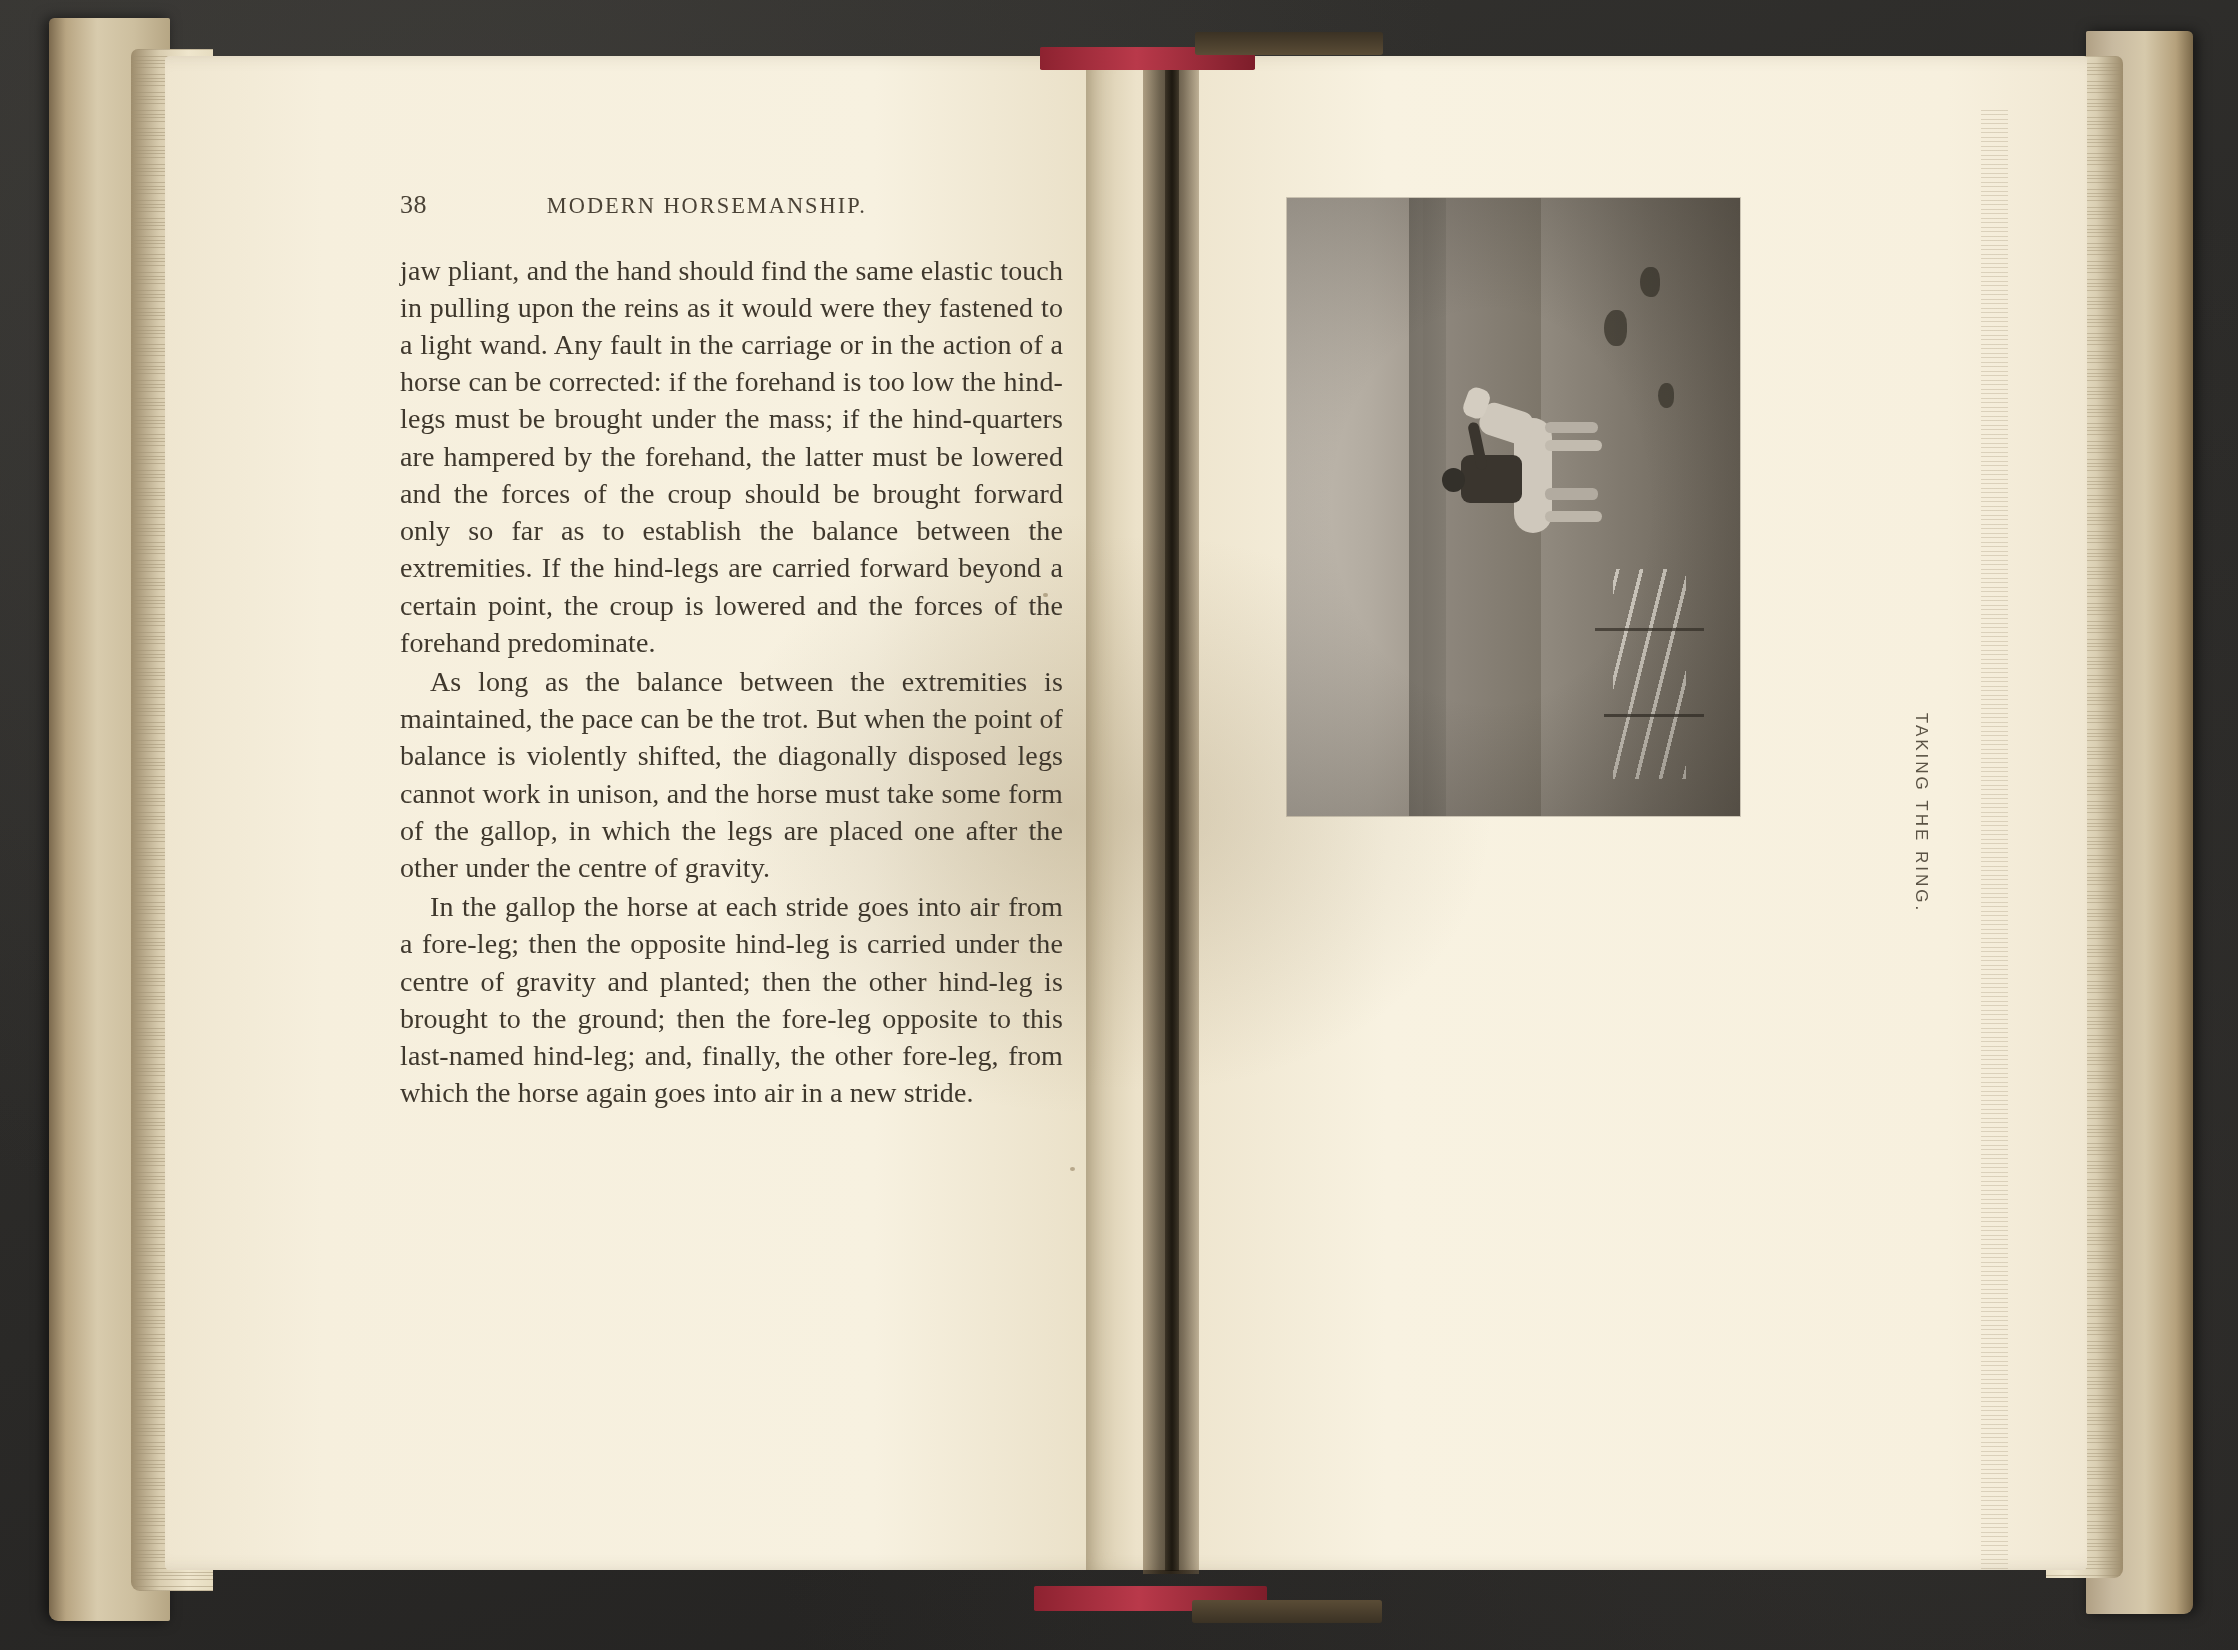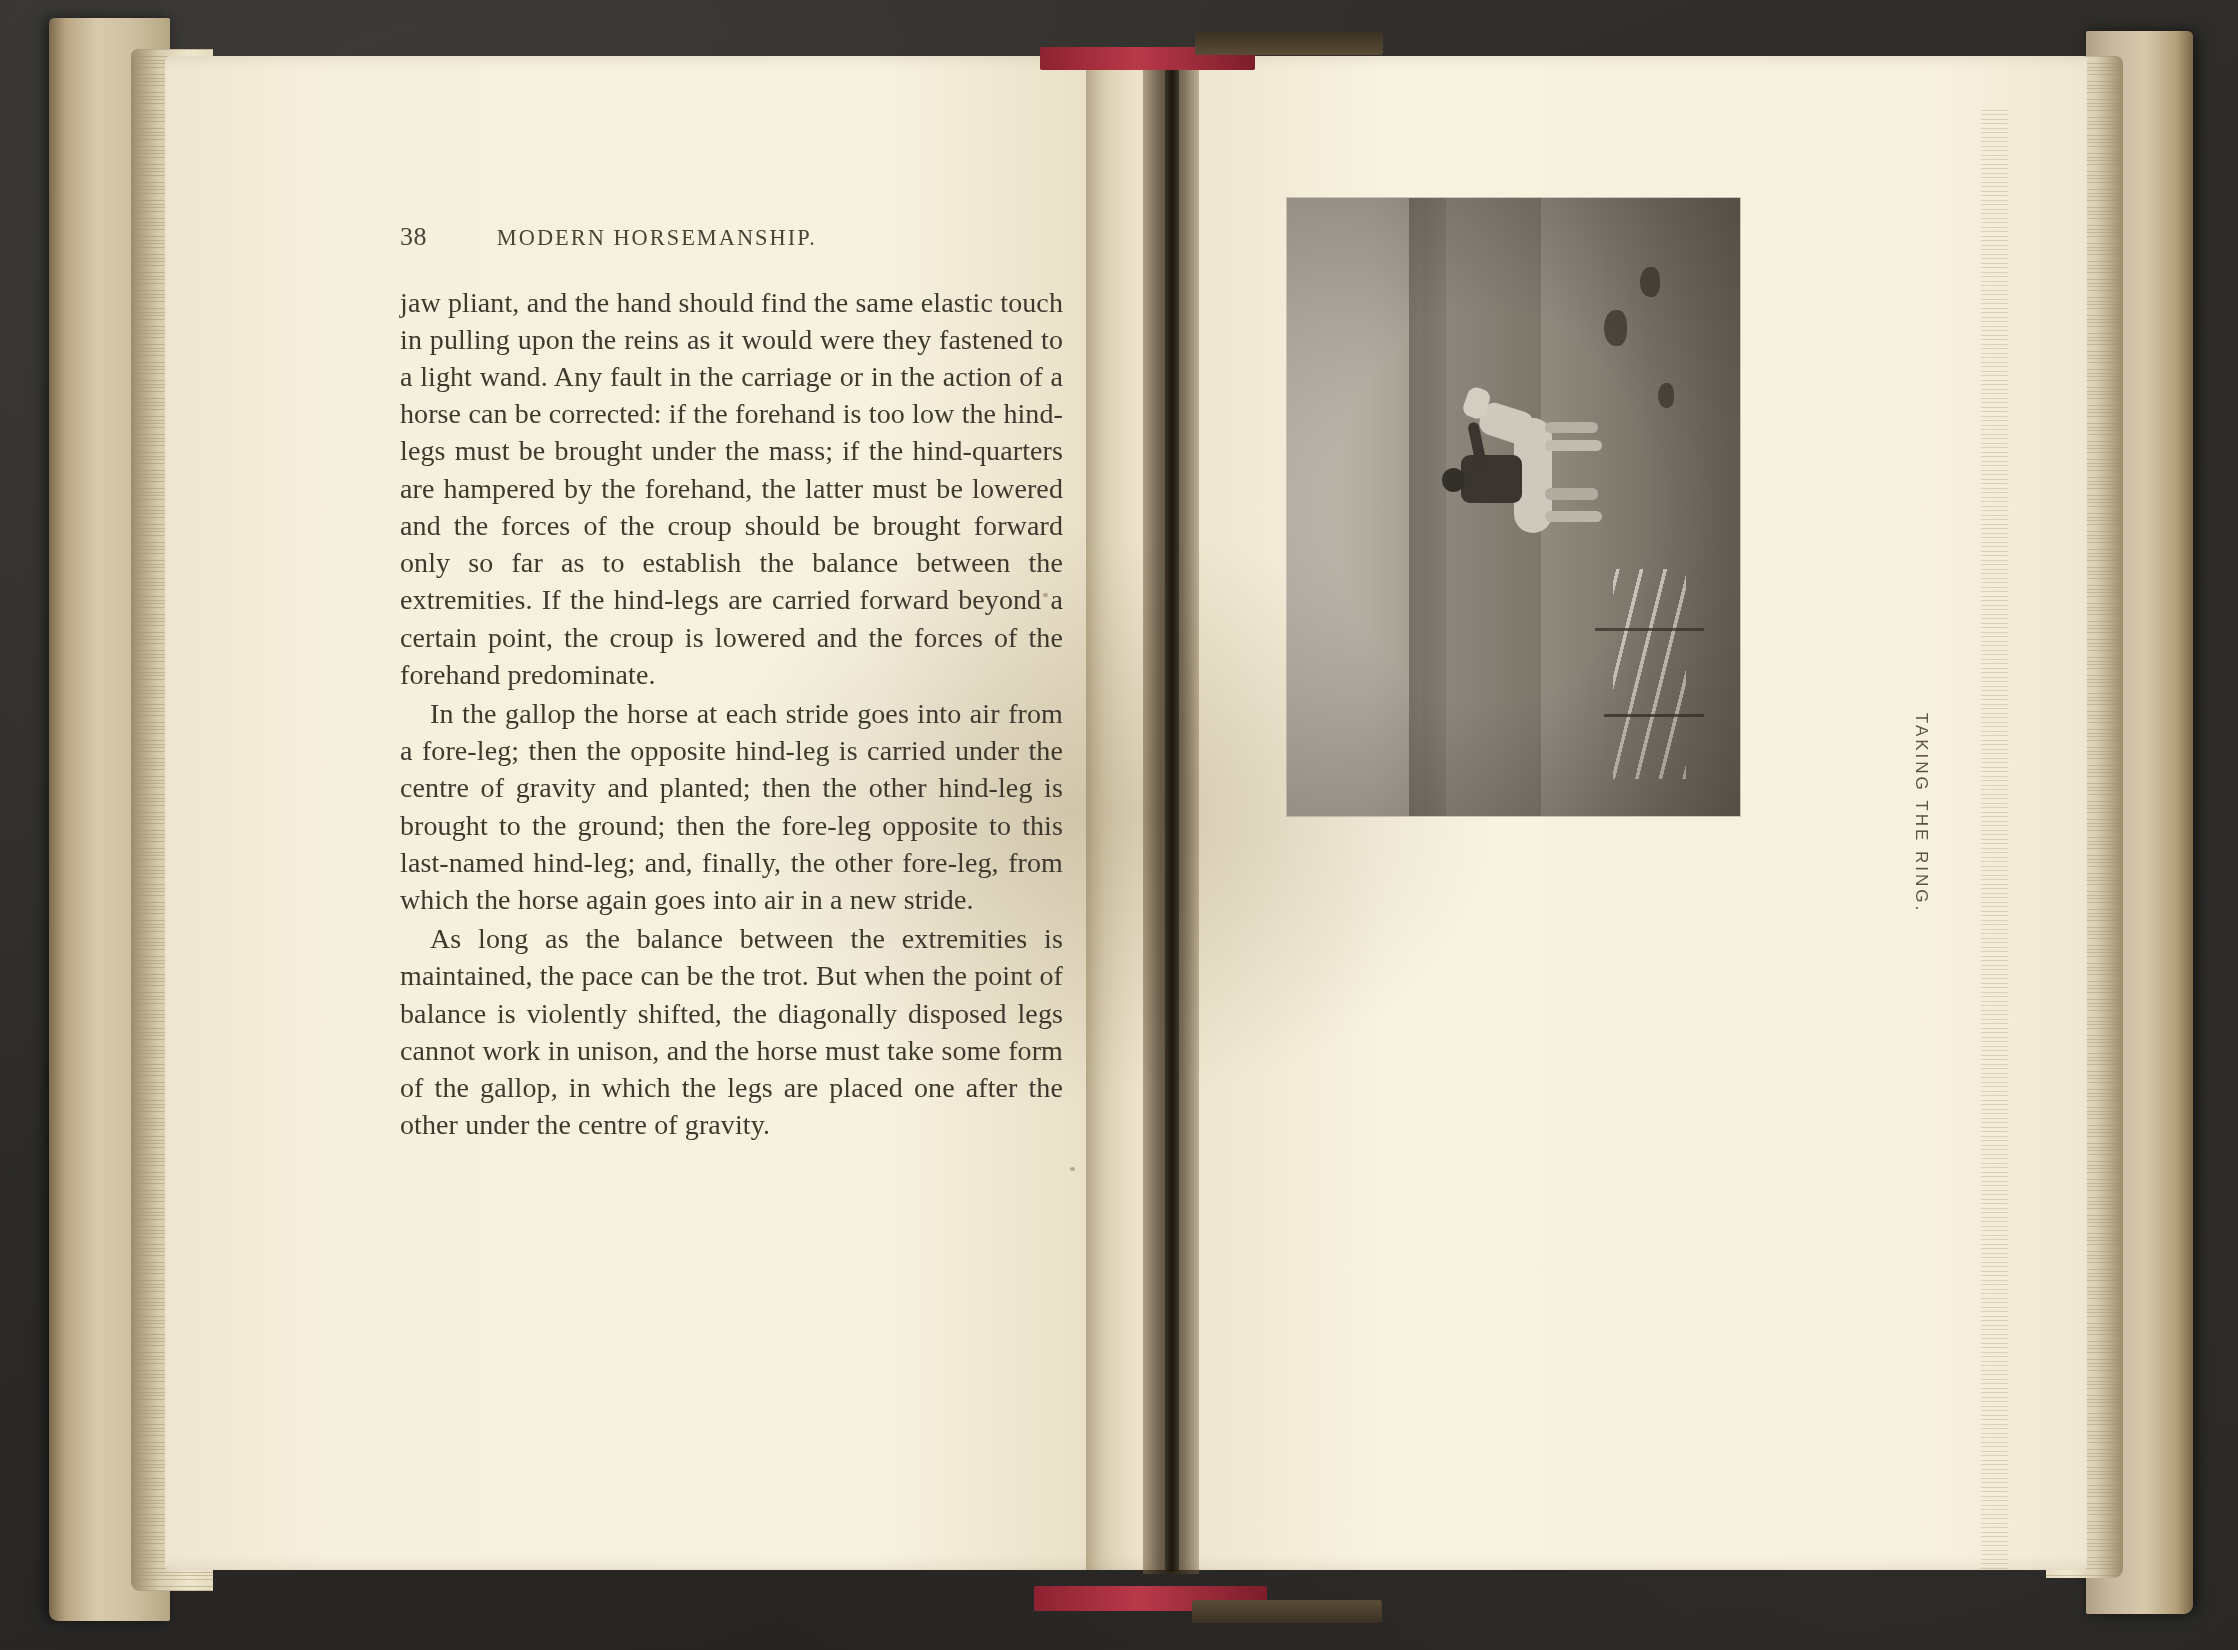--- a/index.html
+++ b/index.html
@@ -160,23 +160,22 @@
   
   #left-text-col {
     position: absolute;
     left: 235px;
     top: 134px;
     width: 663px;
   }
   #running-head {
     display: flex;
     align-items: baseline;
-    gap: 70px;
+    gap: 120px;
     margin-bottom: 32px;
-    margin-top: 32px;
   }
   #folio {
     font-size: 26px;
     color: #4a4236;
     letter-spacing: 0.4px;
   }
   #header-title {
     font-size: 22.4px;
     letter-spacing: 2px;
     color: #4a4236;
@@ -352,22 +351,22 @@
   <div id="edge-left"></div>
   <div id="edge-right"></div>
 
   <div id="page-left" class="page">
     <div id="left-text-col">
       <div id="running-head">
         <span id="folio">38</span>
         <span id="header-title">MODERN HORSEMANSHIP.</span>
       </div>
       <p class="body-par first">jaw pliant, and the hand should find the same elastic touch in pulling upon the reins as it would were they fastened to a light wand. Any fault in the carriage or in the action of a horse can be corrected: if the forehand is too low the hind-legs must be brought under the mass; if the hind-quarters are hampered by the forehand, the latter must be lowered and the forces of the croup should be brought forward only so far as to establish the balance between the extremities. If the hind-legs are carried forward beyond a certain point, the croup is lowered and the forces of the forehand predominate.</p>
+      <p class="body-par">As long as the balance between the extremities is maintained, the pace can be the trot. But when the point of balance is violently shifted, the diagonally disposed legs cannot work in unison, and the horse must take some form of the gallop, in which the legs are placed one after the other under the centre of gravity.</p>
       <p class="body-par">In the gallop the horse at each stride goes into air from a fore-leg; then the opposite hind-leg is carried under the centre of gravity and planted; then the other hind-leg is brought to the ground; then the fore-leg opposite to this last-named hind-leg; and, finally, the other fore-leg, from which the horse again goes into air in a new stride.</p>
-      <p class="body-par">As long as the balance between the extremities is maintained, the pace can be the trot. But when the point of balance is violently shifted, the diagonally disposed legs cannot work in unison, and the horse must take some form of the gallop, in which the legs are placed one after the other under the centre of gravity.</p>
     </div>
     <div class="speck" style="left:878px;top:537px;width:4.5px;height:4.5px;"></div>
     <div class="speck" style="left:931px;top:806px;width:3.6px;height:3.6px;"></div>
     <div class="speck" style="left:905px;top:1111px;width:5.4px;height:4.5px;"></div>
   </div>
 
   <div id="page-right" class="page">
     <div id="right-leaf-lines"></div>
 
     <div id="plate-frame"></div>

